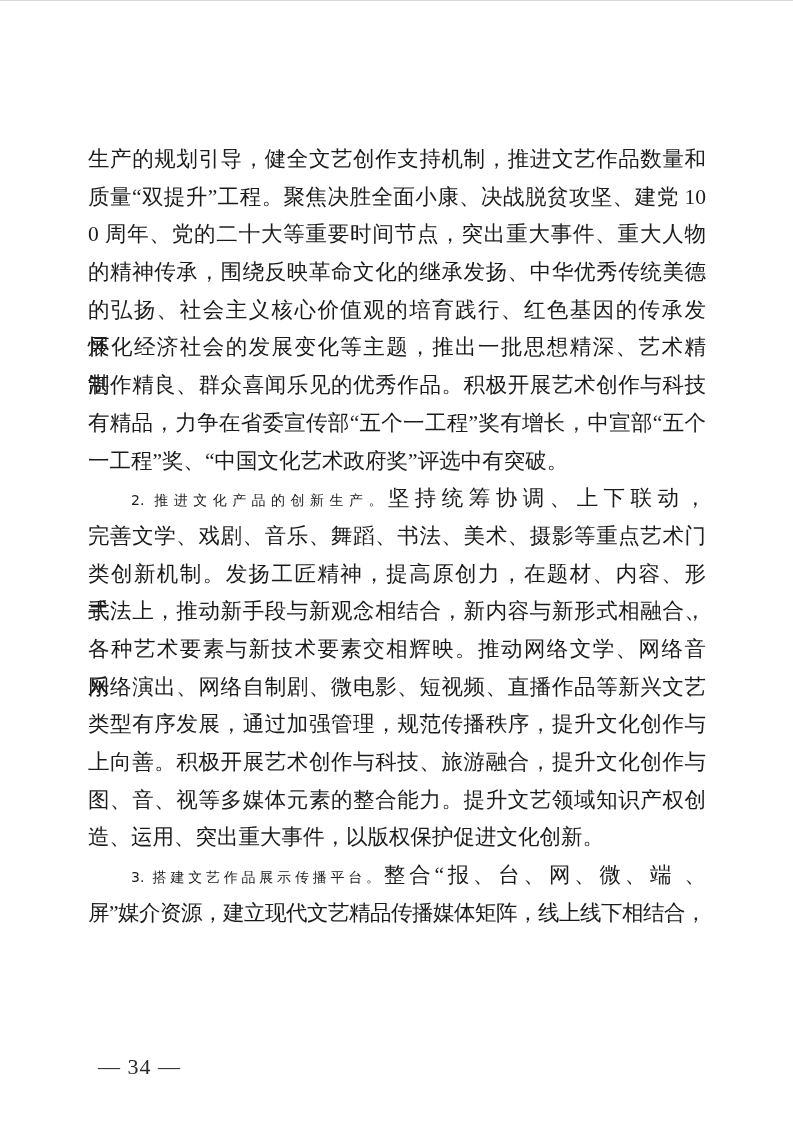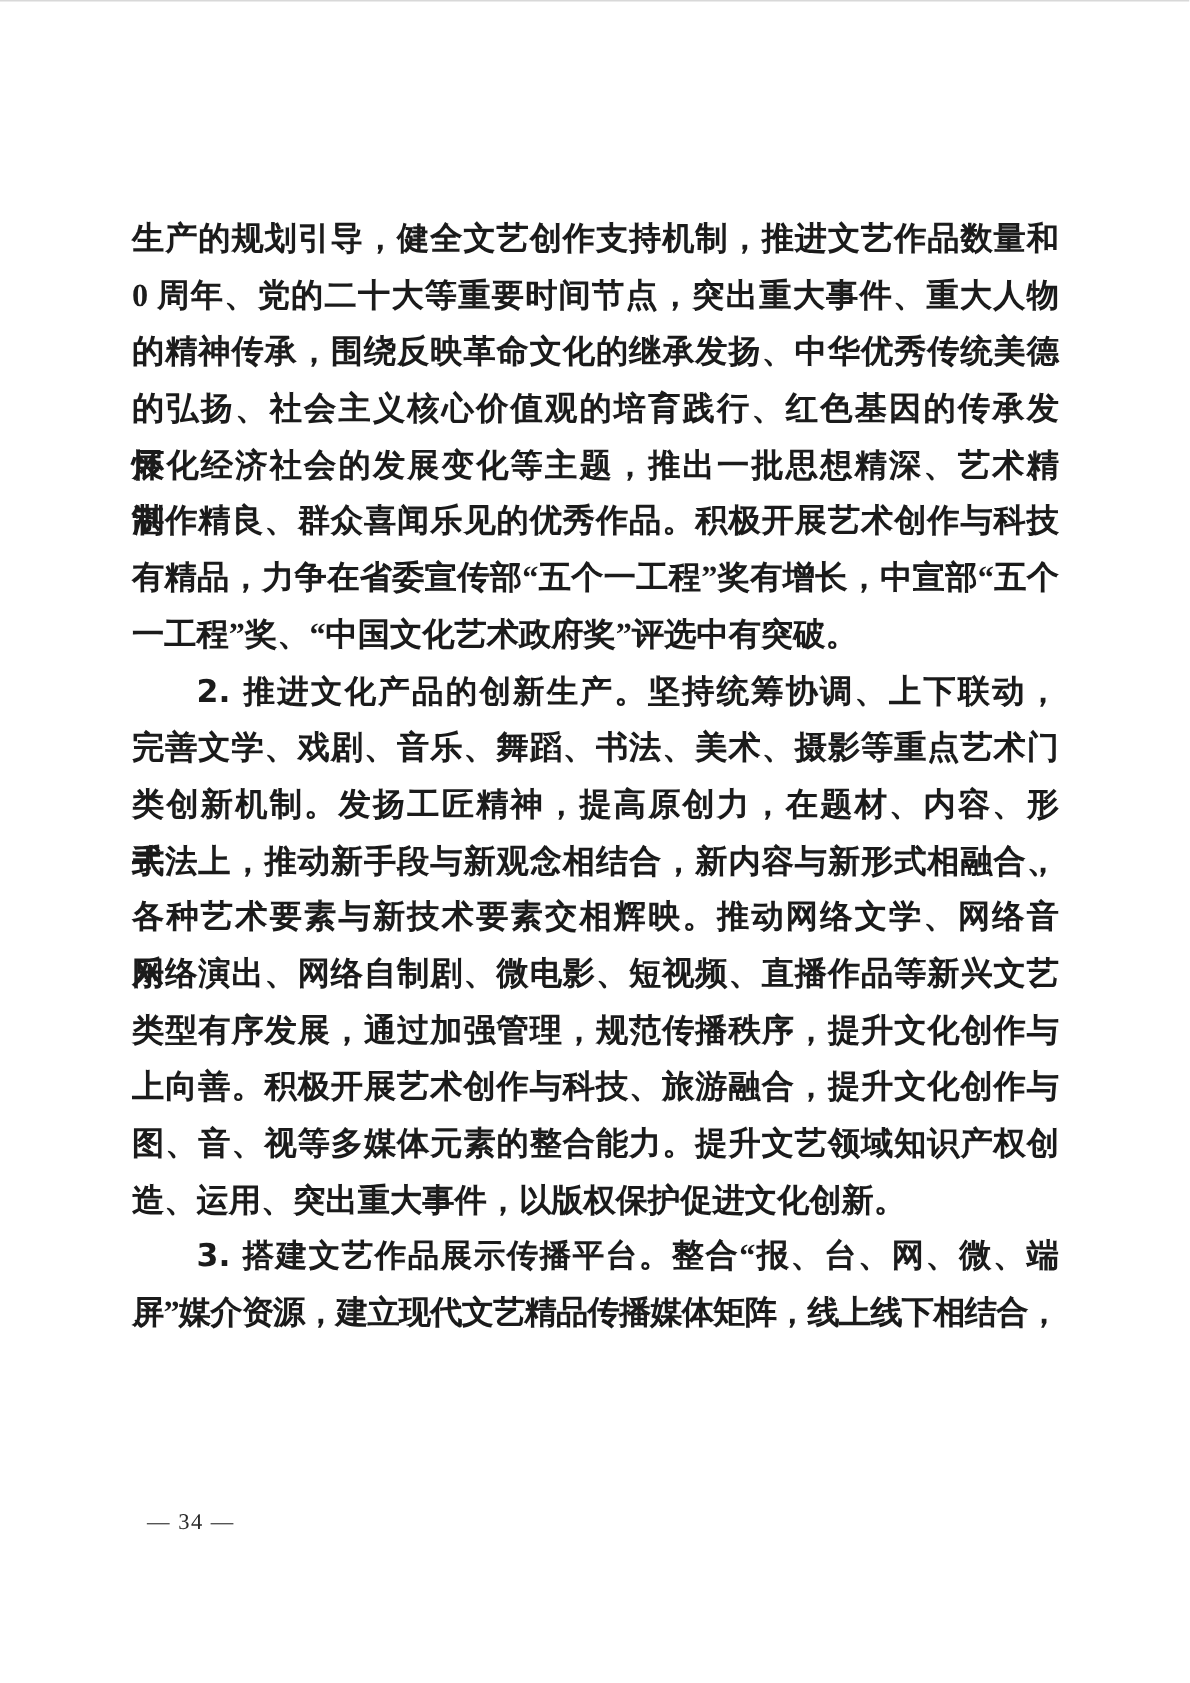--- a/index.html
+++ b/index.html
@@ -37,44 +37,45 @@
     text-align-last: justify;
     text-justify: inter-character;
   }
   .line.indent {
     text-indent: 43px;
   }
   .line.tight {
     letter-spacing: -0.6px;
   }
   .run {
-    font-weight: bold;
+    font-weight: normal;
   }
   .bold-run {
-    font-weight: 700;
+    font-weight: 400;
     font-family: "DejaVu Sans", "Liberation Sans", sans-serif;
-    font-size: 21px;
+    font-size: 14px;
   }
   .page-number {
     position: absolute;
     left: 98px;
-    top: 1000px;
-    font-size: 15px;
+    top: 1052px;
+    font-size: 22px;
     line-height: 28px;
     color: #2a2a2a;
     letter-spacing: 1px;
     font-family: "Liberation Serif", "DejaVu Serif", serif;
   }
 </style>
 </head>
 <body>
 
 <div class="page">
   <div class="doc-body">
       <div class="line justify"><span class="run">生产的规划引导，健全文艺创作支持机制，推进文艺作品数量和</span></div>
+      <div class="line justify"><span class="run">质量“双提升”工程。聚焦决胜全面小康、决战脱贫攻坚、建党 10</span></div>
       <div class="line justify"><span class="run">0 周年、党的二十大等重要时间节点，突出重大事件、重大人物</span></div>
       <div class="line justify"><span class="run">的精神传承，围绕反映革命文化的继承发扬、中华优秀传统美德</span></div>
       <div class="line justify"><span class="run">的弘扬、社会主义核心价值观的培育践行、红色基因的传承发展、</span></div>
       <div class="line justify"><span class="run">怀化经济社会的发展变化等主题，推出一批思想精深、艺术精湛、</span></div>
       <div class="line justify"><span class="run">制作精良、群众喜闻乐见的优秀作品。积极开展艺术创作与科技</span></div>
       <div class="line justify"><span class="run">有精品，力争在省委宣传部“五个一工程”奖有增长，中宣部“五个</span></div>
       <div class="line"><span class="run">一工程”奖、“中国文化艺术政府奖”评选中有突破。</span></div>
       <div class="line justify indent"><span class="run bold-run">2. 推进文化产品的创新生产。</span><span class="run">坚持统筹协调、上下联动，</span></div>
       <div class="line justify"><span class="run">完善文学、戏剧、音乐、舞蹈、书法、美术、摄影等重点艺术门</span></div>
       <div class="line justify"><span class="run">类创新机制。发扬工匠精神，提高原创力，在题材、内容、形式、</span></div>

